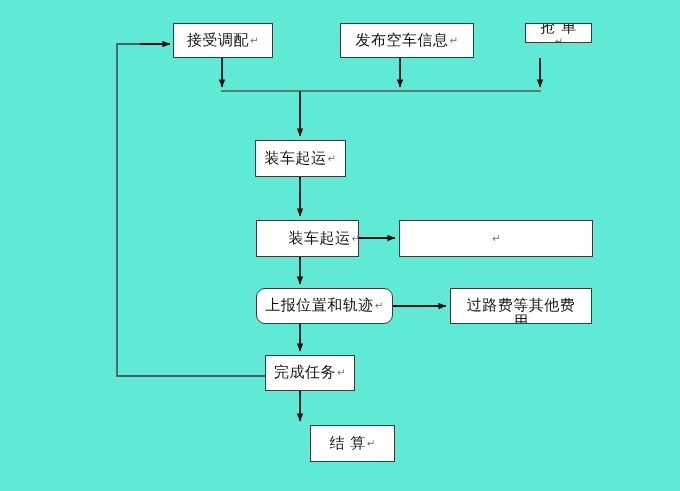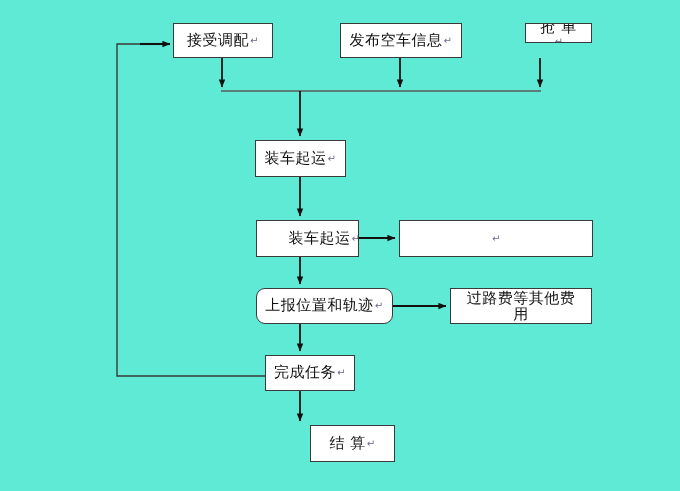--- a/index.html
+++ b/index.html
@@ -44,22 +44,22 @@
     display: inline-block;
   }
   .node .pilcrow {
     display: inline-block;
     font-size: 10px;
     color: #6a6a8a;
     margin-left: 1px;
     vertical-align: 2px;
   }
   .node.clipped {
-    align-items: flex-end;
-    padding-top: 2px;
+    align-items: flex-start;
+    padding-top: 8px;
   }
   .node.clipped .stack {
     display: block;
     text-align: center;
   }
   .node.clipped .line2 {
     display: block;
     font-size: 15px;
     line-height: 1.15;
     margin-top: -1px;
@@ -124,21 +124,21 @@
       <path d="M265,376 L117,376 L117,44 L169,44" fill="none" stroke="#3a3a3a" stroke-width="1.4"></path>
       <line x1="140" y1="44" x2="170" y2="44" stroke="#111111" stroke-width="2.1" marker-end="url(#arrow)"></line>
     </g>
   </svg>
 
   <div class="node" style="left:173px; top:23px; width:100px; height:35px;">
     <span class="label">接受调配</span>
       <span class="pilcrow">↵</span>
   </div>
 
-  <div class="node" style="left:340px; top:23px; width:122px; height:35px;">
+  <div class="node" style="left:340px; top:23px; width:134px; height:35px;">
     <span class="label">发布空车信息</span>
       <span class="pilcrow">↵</span>
   </div>
 
   <div class="node" style="left:525px; top:23px; width:67px; height:20px;flex-direction:column;">
     <span class="label">抢  单</span>
       <span class="pilcrow">↵</span>
   </div>
 
   <div class="node" style="left:255px; top:140px; width:91px; height:37px;">

